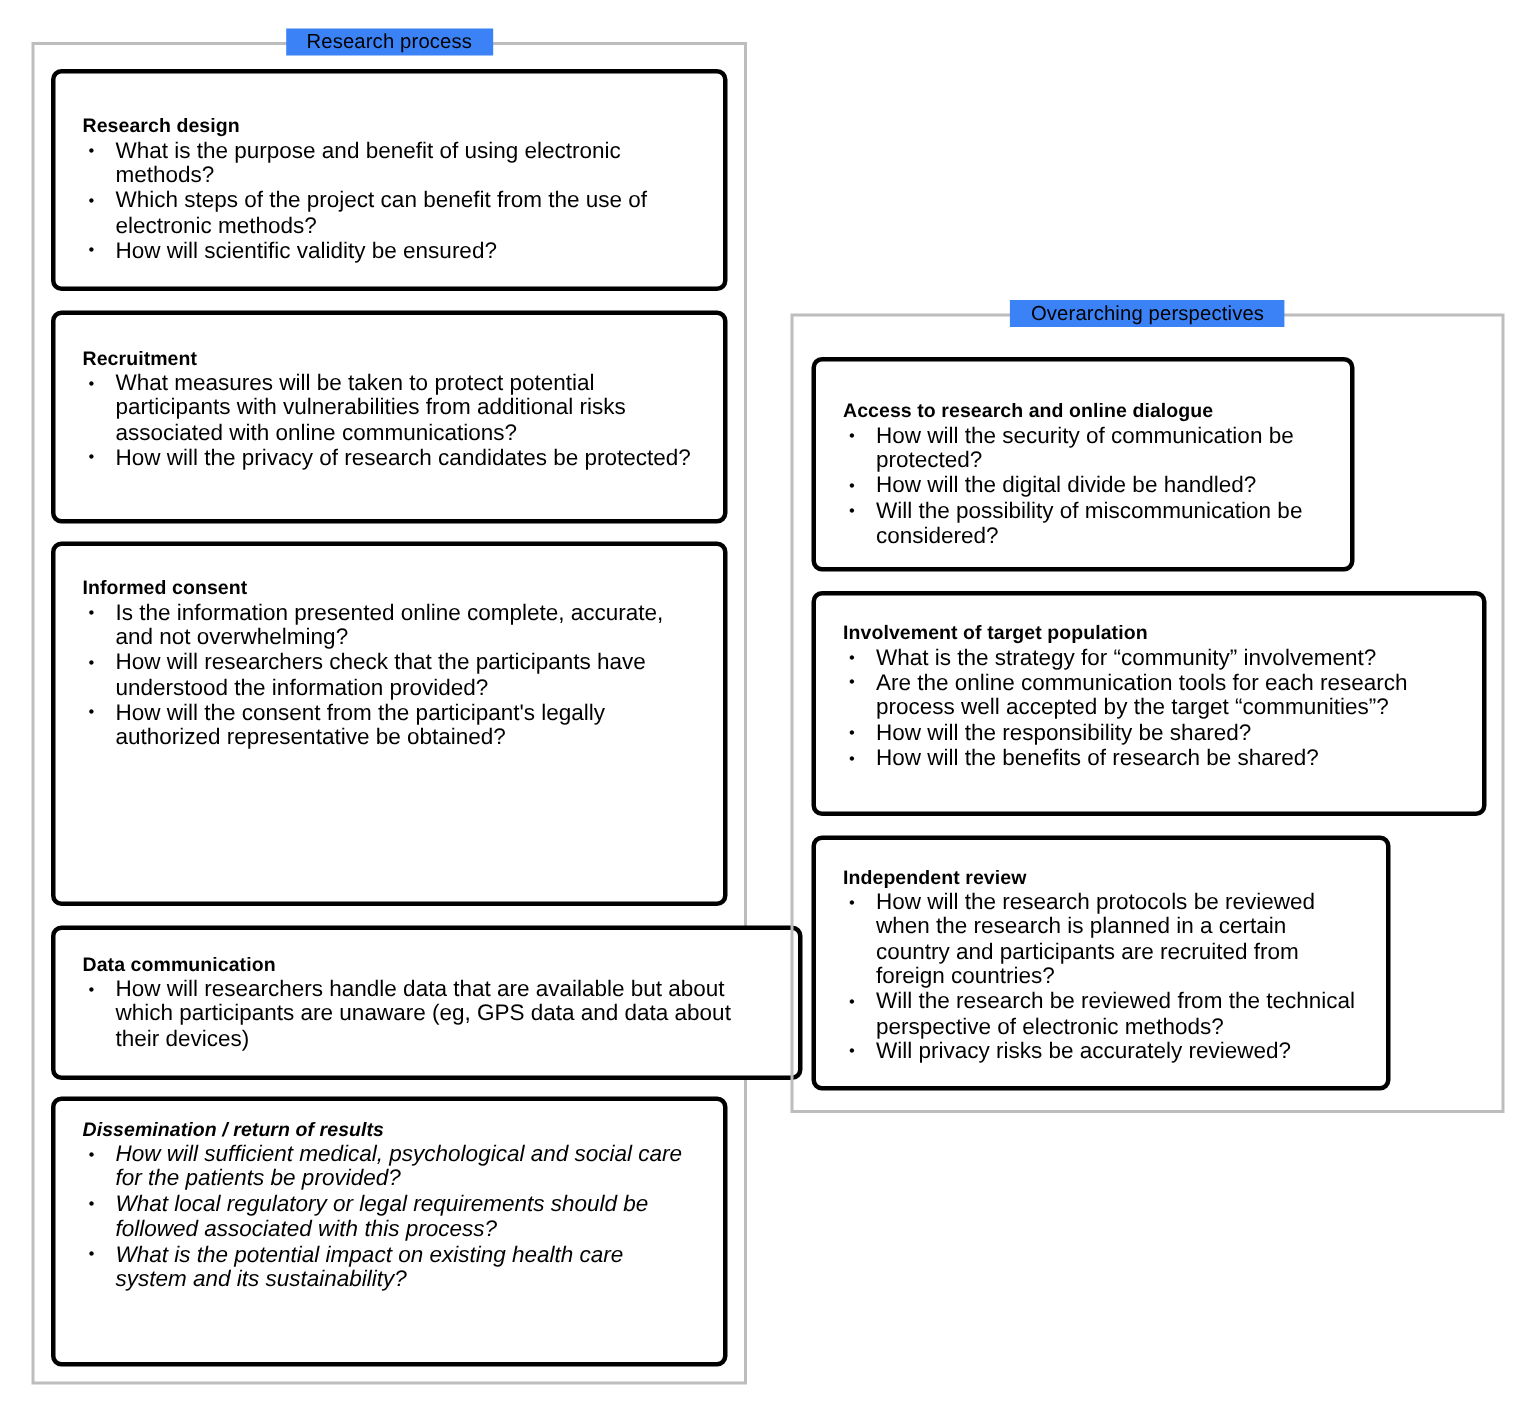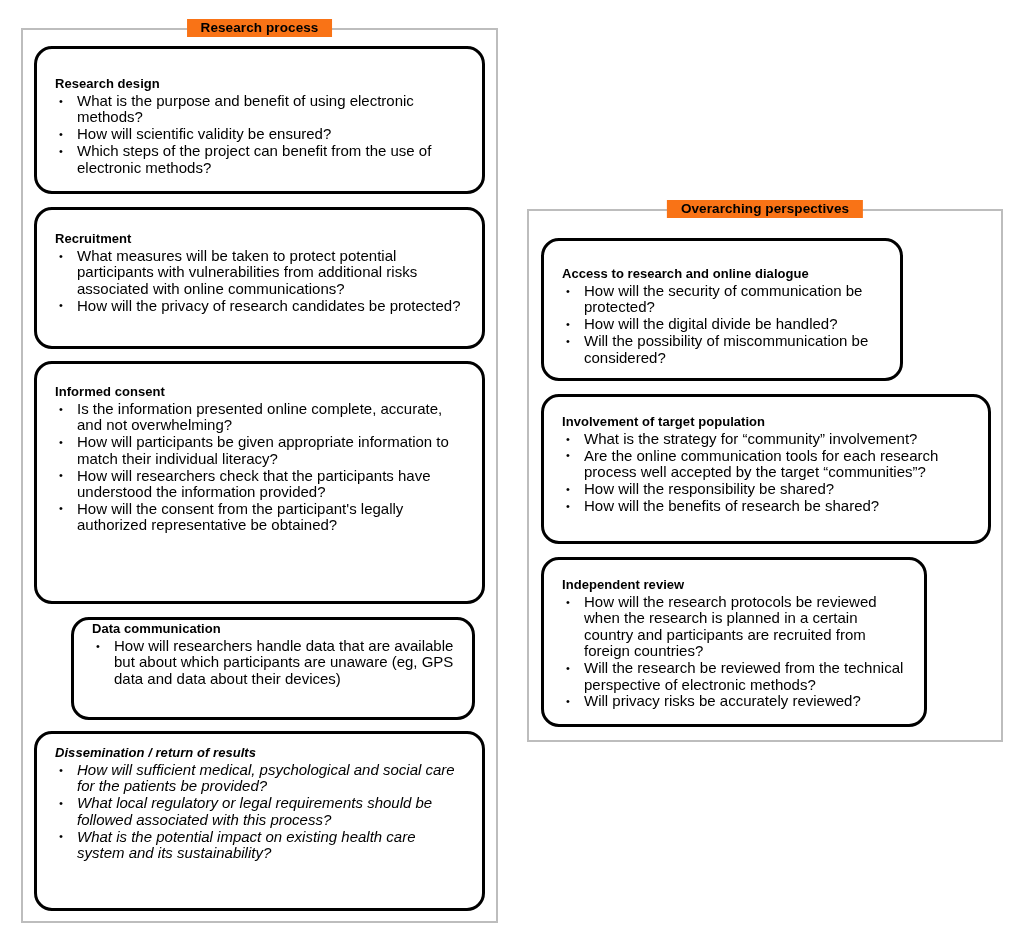--- a/index.html
+++ b/index.html
@@ -21,24 +21,24 @@
     position: absolute;
     box-sizing: border-box;
     border: 2px solid #bdbdbd;
     background: transparent;
   }
   .group-title {
     position: absolute;
     top: -11px;
     left: 50%;
     transform: translateX(-50%);
-    background: #f97316;
+    background: #3b82f6;
     padding: 0 14px;
     font-size: 13.5px;
-    font-weight: bold;
+    font-weight: normal;
     line-height: 18px;
     white-space: nowrap;
     letter-spacing: 0.1px;
   }
 
   #frame-research-process {
     left: 21px;
     top: 28px;
     width: 477px;
     height: 895px;
@@ -48,21 +48,21 @@
     top: 209px;
     width: 476px;
     height: 533px;
   }
 
   
   .box {
     position: absolute;
     box-sizing: border-box;
     border: 3px solid #000000;
-    border-radius: 18px;
+    border-radius: 7px;
     background: #ffffff;
     padding: 10px 16px 10px 18px;
     overflow: hidden;
   }
   .box-title {
     font-size: 13px;
     font-weight: bold;
     line-height: 17px;
     margin: 0 0 1px 0;
     letter-spacing: 0.05px;
@@ -85,57 +85,56 @@
     left: 4px;
     top: -0.5px;
     font-size: 11px;
     line-height: 16.4px;
   }
 
   
   #box-research-design     { left: 34px; top: 46px;  width: 451px; height: 148px; padding-top: 26px; }
   #box-recruitment         { left: 34px; top: 207px; width: 451px; height: 142px; padding-top: 20px; }
   #box-informed-consent    { left: 34px; top: 361px; width: 451px; height: 243px; padding-top: 19px; }
-  #box-data-communication  { left: 34px; top: 617px; width: 404px; height: 103px; padding-top: 0; margin-left: 37px; }
+  #box-data-communication  { left: 34px; top: 617px; width: 501px; height: 103px; padding-top: 14px; }
   #box-dissemination       { left: 34px; top: 731px; width: 451px; height: 180px; padding-top: 10px; font-style: italic; }
 
   
   #box-access        { left: 541px; top: 238px; width: 362px; height: 143px; padding-top: 24px; }
   #box-involvement   { left: 541px; top: 394px; width: 450px; height: 150px; padding-top: 16px; }
   #box-independent   { left: 541px; top: 557px; width: 386px; height: 170px; padding-top: 16px; }
 </style>
 </head>
 <body>
 
 <div class="group-frame" id="frame-research-process">
   <div class="group-title">Research process</div>
 </div>
 
 <div class="box" id="box-research-design">
   <div class="box-title">Research design</div>
   <ul class="bullets">
     <li>What is the purpose and benefit of using electronic methods?</li>
+    <li>Which steps of the project can benefit from the use of electronic methods?</li>
     <li>How will scientific validity be ensured?</li>
-    <li>Which steps of the project can benefit from the use of electronic methods?</li>
   </ul>
 </div>
 
 <div class="box" id="box-recruitment">
   <div class="box-title">Recruitment</div>
   <ul class="bullets">
     <li>What measures will be taken to protect potential participants with vulnerabilities from additional risks associated with online communications?</li>
     <li>How will the privacy of research candidates be protected?</li>
   </ul>
 </div>
 
 <div class="box" id="box-informed-consent">
   <div class="box-title">Informed consent</div>
   <ul class="bullets">
     <li>Is the information presented online complete, accurate, and not overwhelming?</li>
-    <li>How will participants be given appropriate information to match their individual literacy?</li>
     <li>How will researchers check that the participants have understood the information provided?</li>
     <li>How will the consent from the participant's legally authorized representative be obtained?</li>
   </ul>
 </div>
 
 <div class="box" id="box-data-communication">
   <div class="box-title">Data communication</div>
   <ul class="bullets">
     <li>How will researchers handle data that are available but about which participants are unaware (eg, GPS data and data about their devices)</li>
   </ul>

